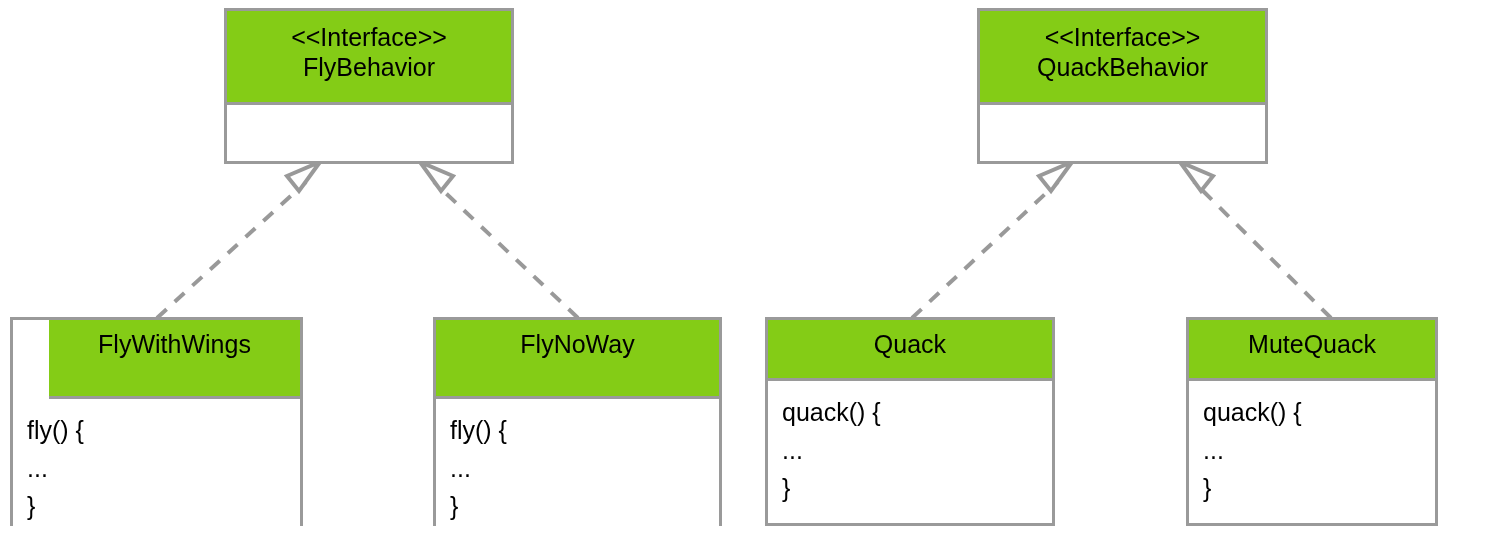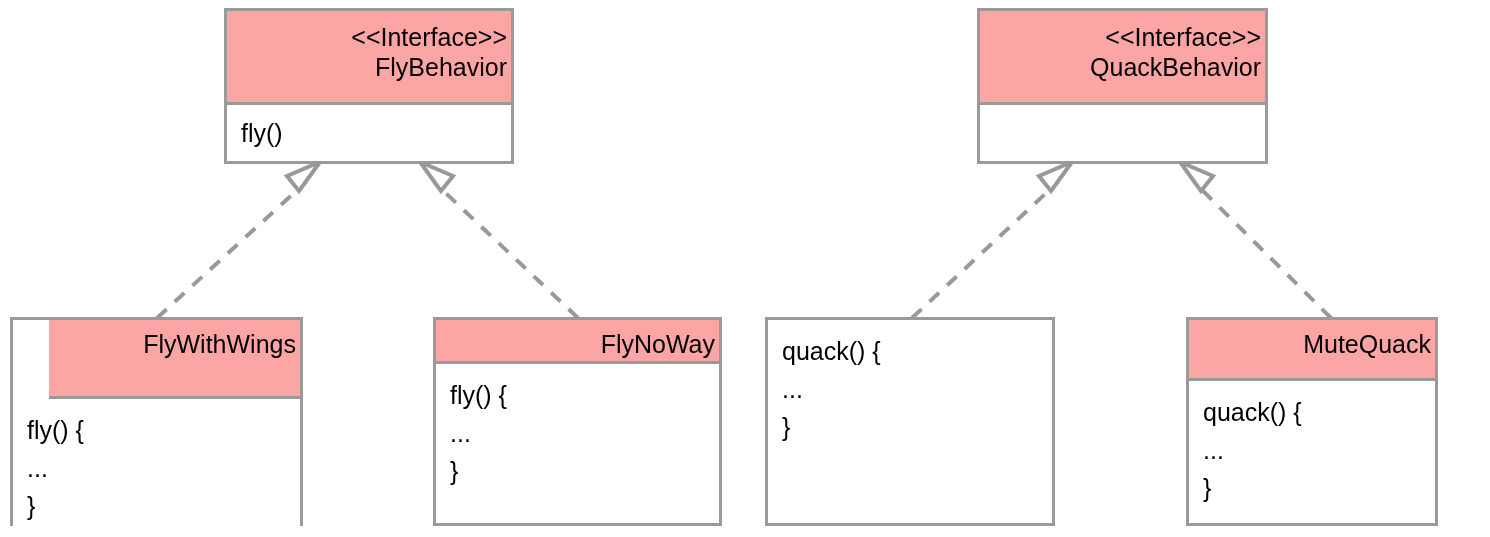--- a/index.html
+++ b/index.html
@@ -25,23 +25,23 @@
   }
   .uml-box {
     position: absolute;
     box-sizing: border-box;
     border: 3px solid #9a9a9a;
     background: #ffffff;
     z-index: 2;
   }
   .uml-header {
     box-sizing: border-box;
-    background: #fca5a5;
+    background: #84cc16;
     border-bottom: 3px solid #9a9a9a;
-    text-align: right;
+    text-align: center;
     color: #000000;
     font-size: 25px;
     line-height: 30px;
     padding: 9px 4px 10px 4px;
     white-space: pre-line;
   }
   .uml-header.two-line {
     padding: 11px 4px 12px 4px;
   }
   .uml-body {
@@ -86,43 +86,43 @@
      QuackBehavior --&gt;
     <g>
       <line x1="1331" y1="318" x2="1194" y2="182" stroke="#999999" stroke-width="4" stroke-dasharray="13,11"></line>
       <polygon points="1180,162 1201,191 1213,176" fill="#ffffff" stroke="#999999" stroke-width="4" stroke-linejoin="miter"></polygon>
     </g>
   </svg>
 
   <div class="uml-box" style="left:224px; top:8px; width:290px; height:156px;">
     <div class="uml-header two-line" style="height:94px;">&lt;&lt;Interface&gt;&gt;
 FlyBehavior</div>
-    <div class="uml-body single" style="height:56px;">fly()</div>
   </div>
 
   <div class="uml-box" style="left:977px; top:8px; width:291px; height:156px;">
     <div class="uml-header two-line" style="height:94px;">&lt;&lt;Interface&gt;&gt;
 QuackBehavior</div>
   </div>
 
   <div class="uml-box" style="left:10px; top:317px; width:293px; height:209px;">
     <div class="uml-header" style="height:79px;margin-left:36px;">FlyWithWings</div>
     <div class="uml-body" style="height:142px;">fly() {
   ...
 }</div>
   </div>
 
   <div class="uml-box" style="left:433px; top:317px; width:289px; height:209px;">
-    <div class="uml-header" style="height:44px;">FlyNoWay</div>
+    <div class="uml-header" style="height:79px;">FlyNoWay</div>
     <div class="uml-body" style="height:142px;">fly() {
   ...
 }</div>
   </div>
 
   <div class="uml-box" style="left:765px; top:317px; width:290px; height:209px;">
+    <div class="uml-header" style="height:61px;">Quack</div>
     <div class="uml-body" style="height:142px;">quack() {
   ...
 }</div>
   </div>
 
   <div class="uml-box" style="left:1186px; top:317px; width:252px; height:209px;">
     <div class="uml-header" style="height:61px;">MuteQuack</div>
     <div class="uml-body" style="height:142px;">quack() {
   ...
 }</div>

